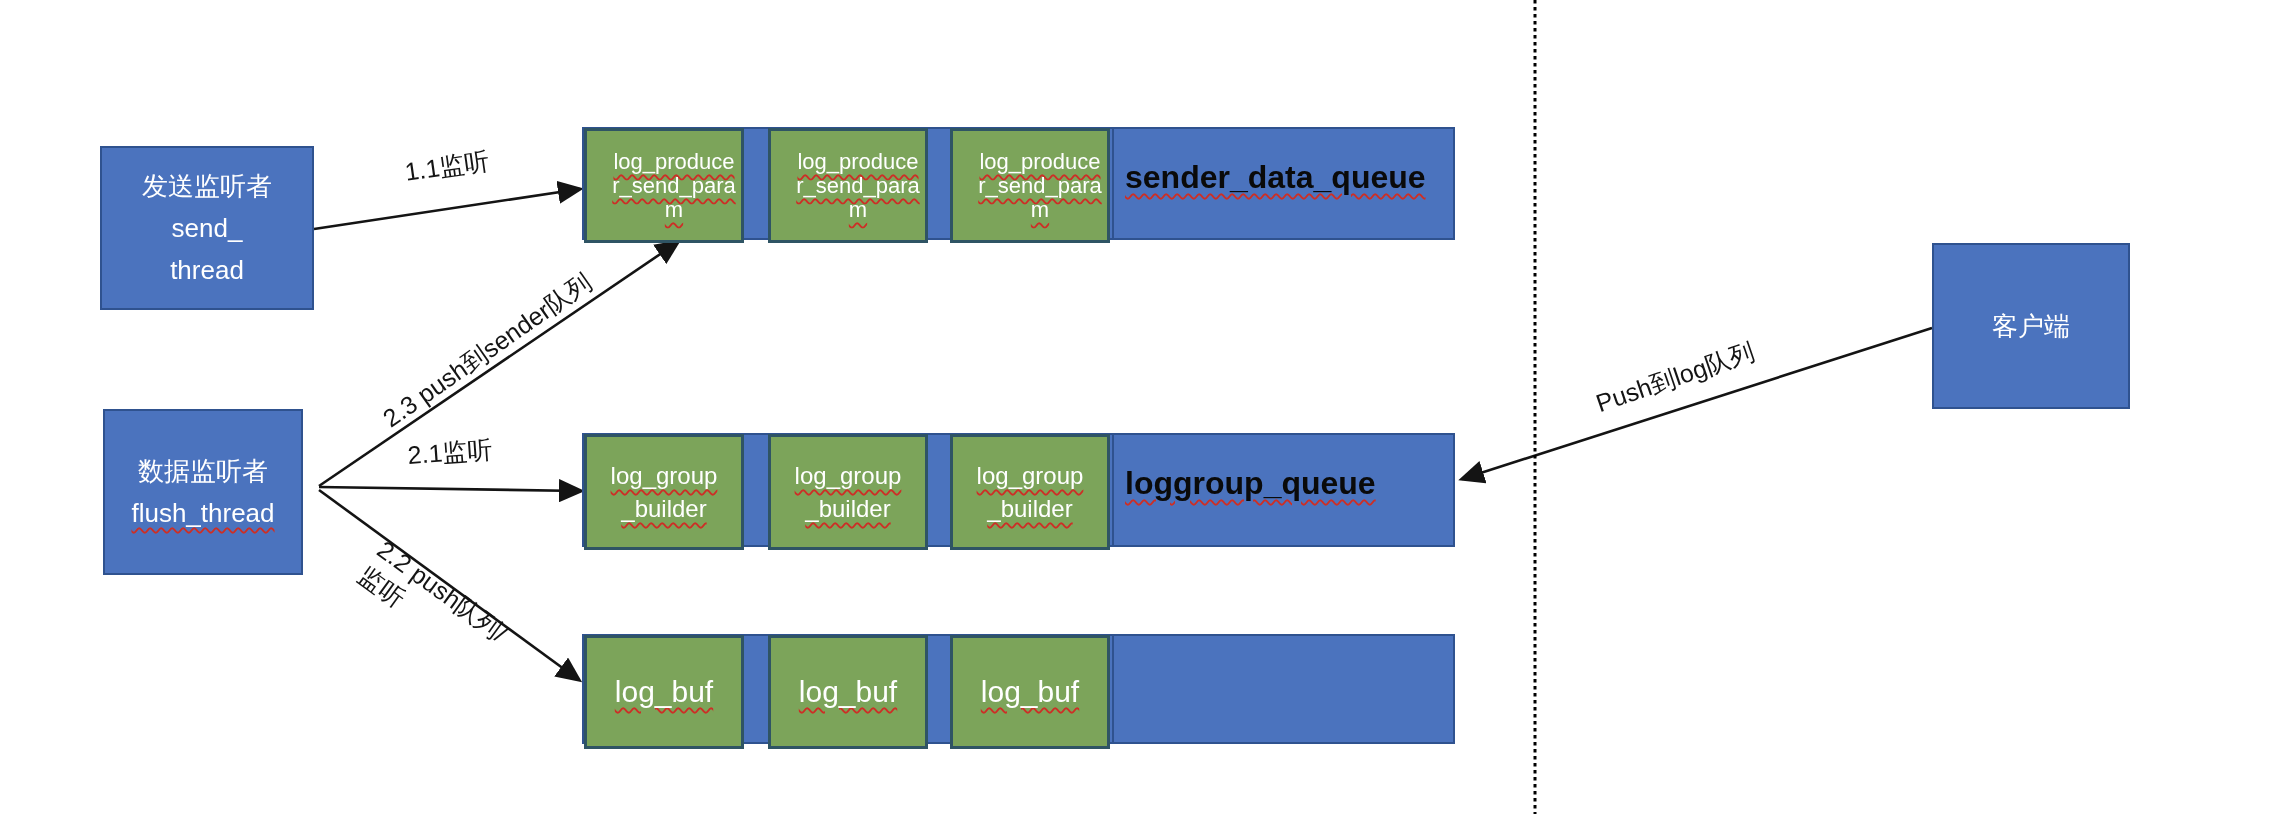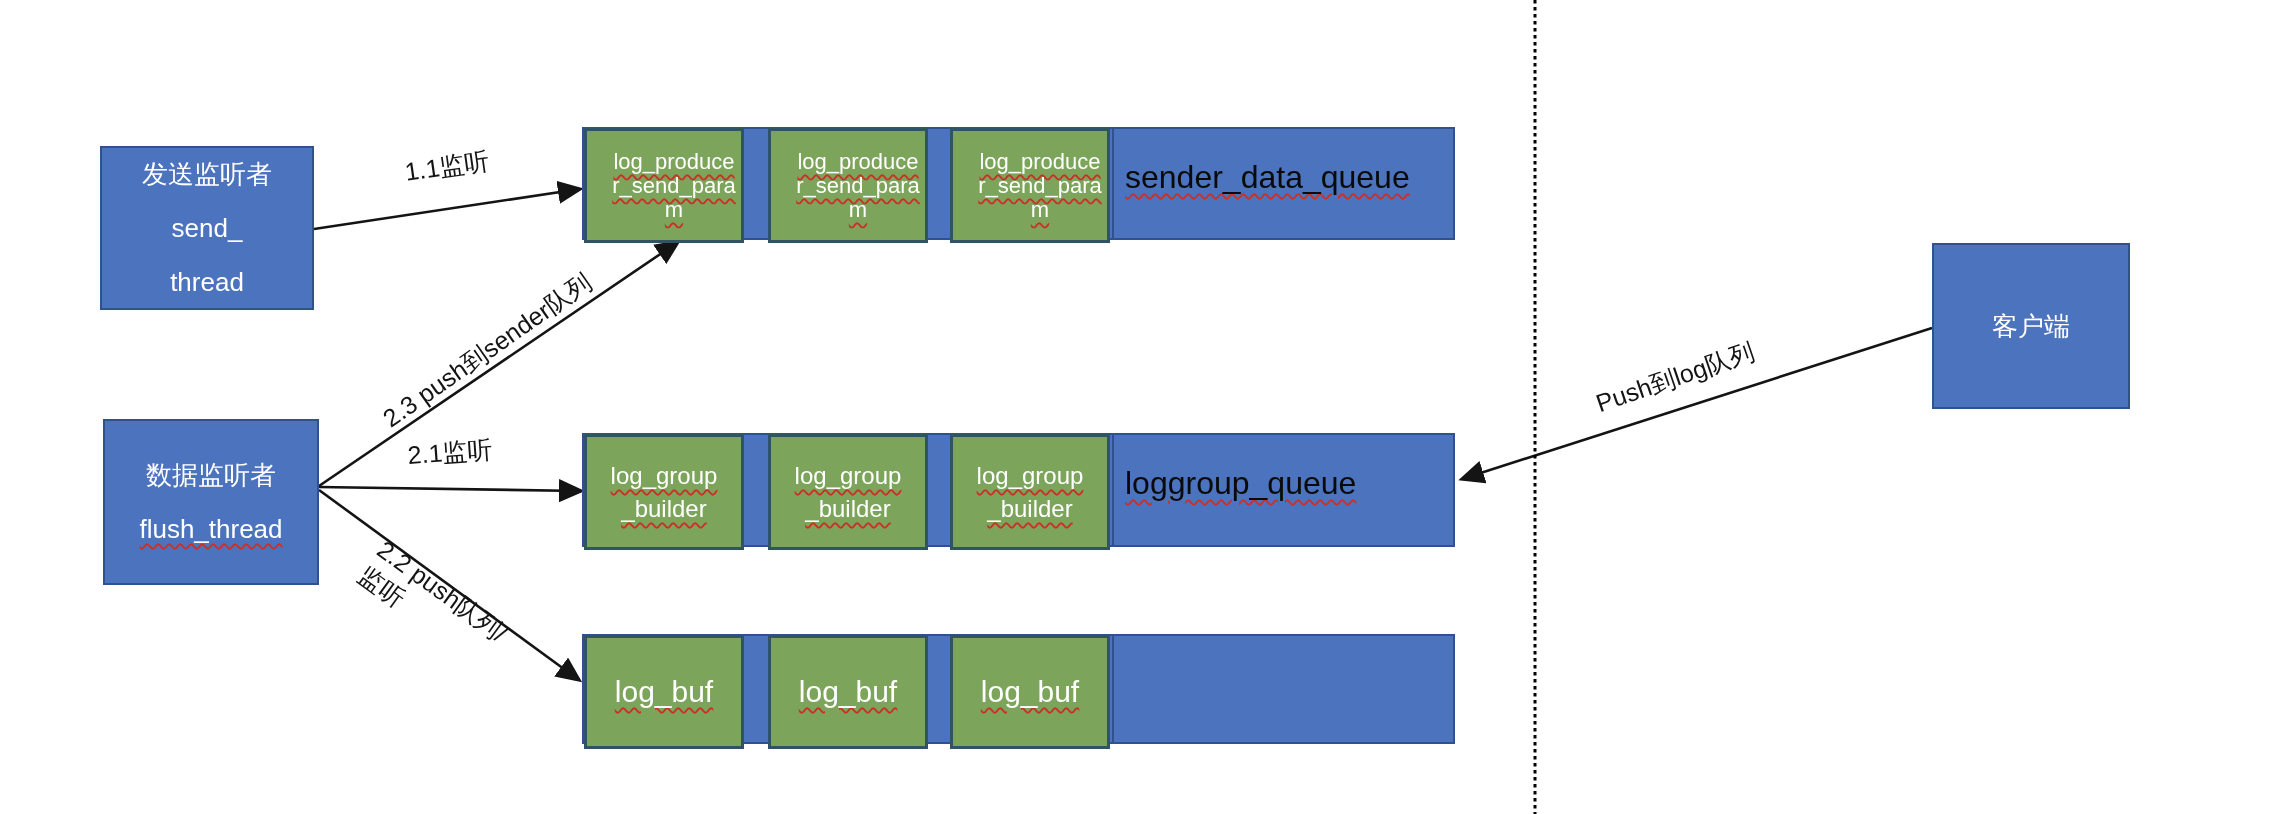--- a/index.html
+++ b/index.html
@@ -8,37 +8,37 @@
     font-family:"Liberation Sans","DejaVu Sans",sans-serif;
     --blue:#4B73BE;--blue-border:#2F528F;--green:#7CA45A;--green-border:#2F5464;
     --ink:#141414;--squiggle:#CC2F26;
   }
   .overlay{position:absolute;left:0;top:0;width:2284px;height:814px;pointer-events:none;}
   .node{
     position:absolute;background:var(--blue);border:2px solid var(--blue-border);
     box-sizing:border-box;display:flex;flex-direction:column;align-items:center;justify-content:center;
     color:#fff;text-align:center;
   }
-  .node-text{white-space:pre-line;font-size:26px;line-height:54px;}
+  .node-text{white-space:pre-line;font-size:26px;line-height:42px;}
   .queue{
     position:absolute;left:582px;width:873px;background:var(--blue);
     border:2px solid var(--blue-border);box-sizing:border-box;
   }
   .slot{
     position:absolute;top:-1px;width:160px;background:var(--green);
     border:3px solid var(--green-border);box-sizing:border-box;
     display:flex;align-items:center;justify-content:center;text-align:center;
   }
   .slot-text{white-space:pre-line;color:#fff;}
   .q1 .slot-text{font-size:22px;line-height:24px;margin-left:20px;}
   .q2 .slot-text{font-size:24px;line-height:33px;}
   .q3 .slot-text{font-size:30px;line-height:34px;}
   .divider{position:absolute;top:0;bottom:0;left:528px;width:2px;background:var(--blue-border);}
   .queue-label{
-    position:absolute;left:541px;top:30px;color:#0a0a0a;font-weight:normal;font-size:32px;white-space:nowrap;
+    position:absolute;left:541px;top:30px;color:#0a0a0a;font-weight:bold;font-size:32px;white-space:nowrap;
   }
   .sq{
     text-decoration-line:underline;text-decoration-style:wavy;
     text-decoration-color:var(--squiggle);text-decoration-thickness:2px;text-underline-offset:5px;
   }
   .arrow-label{
     position:absolute;color:var(--ink);font-size:25px;white-space:pre-line;
     transform:translate(-50%,-50%) rotate(var(--rot,0deg));transform-origin:center;
     line-height:32px;
   }
@@ -62,21 +62,21 @@
     <line x1="1932" y1="328" x2="1462" y2="479" stroke="#141414" stroke-width="2.6" marker-end="url(#ah)"></line>
     <line x1="1535" y1="0" x2="1535" y2="814" stroke="#000" stroke-width="3" stroke-dasharray="3.5 3.5"></line>
   </svg>
 
   <div class="node" style="left:100px;top:146px;width:214px;height:164px;">
     <div class="node-text">发送监听者
 send_
 thread</div>
   </div>
 
-  <div class="node" style="left:103px;top:419px;width:216px;height:166px;">
+  <div class="node" style="left:103px;top:409px;width:200px;height:166px;">
     <div class="node-text">数据监听者</div>
     <div class="node-text sq">flush_thread</div>
   </div>
 
   <div class="node" style="left:1932px;top:243px;width:198px;height:166px;">
     <div class="node-text">客户端</div>
   </div>
 
   <div class="queue q1" style="top:127px;height:113px;">
     <div class="slot" style="left:0px;height:115px;">

